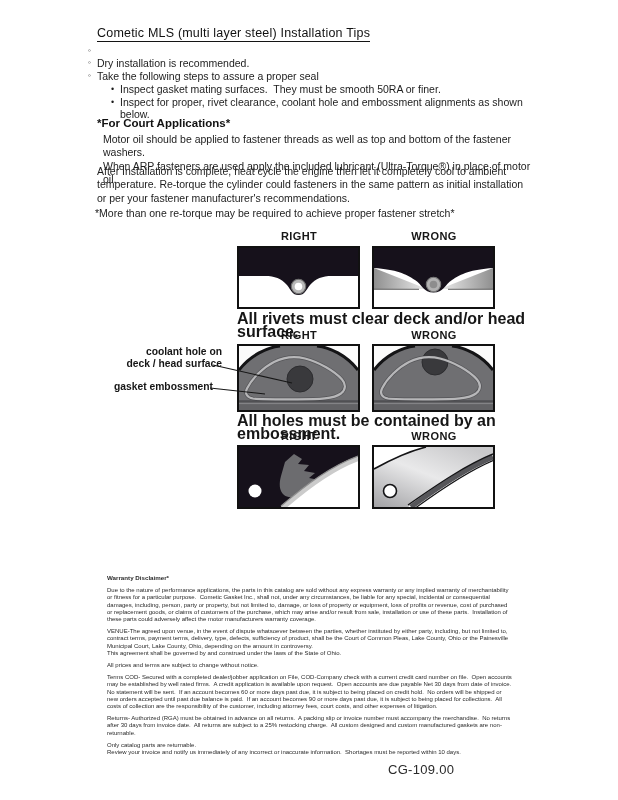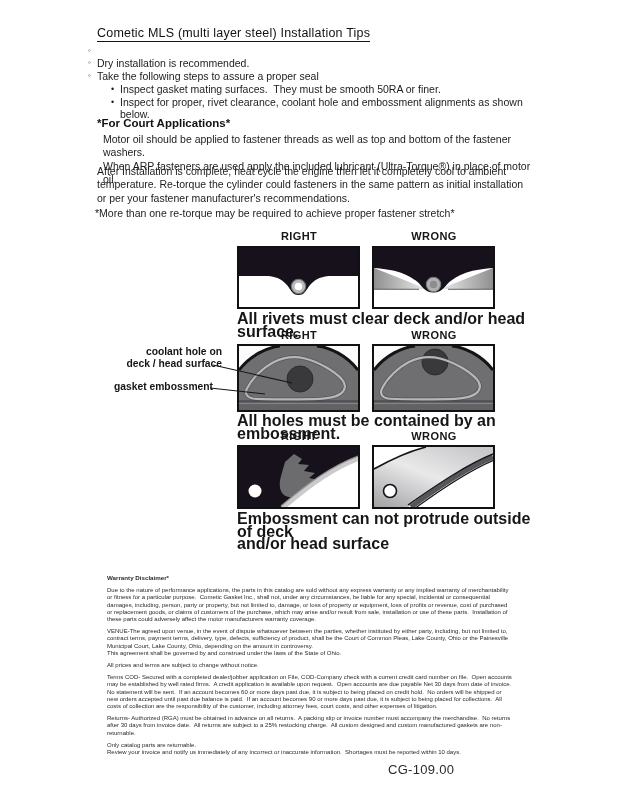--- a/index.html
+++ b/index.html
@@ -179,22 +179,20 @@
       </defs>
       <rect width="119" height="60" fill="#ffffff"></rect>
       <path d="M0,22 C18,12 36,4 52,0 H119 V8 C92,19 62,39 34,60 H0 Z" fill="url(#g3)"></path>
       <path d="M0,22 C18,12 36,4 52,0" stroke="#141416" stroke-width="1.6" fill="none"></path>
       <path d="M119,10 C92,21 64,40 37,60" stroke="#56565a" stroke-width="5" fill="none"></path>
       <path d="M119,7 C92,18 64,37 34,58" stroke="#141416" stroke-width="1.4" fill="none"></path>
       <path d="M119,13.5 C93,24.5 66,43 40,62" stroke="#141416" stroke-width="1.2" fill="none"></path>
       <circle cx="16" cy="44" r="6.5" fill="#ffffff" stroke="#141416" stroke-width="1.6"></circle>
     </svg>
   </div>
-  <div class="abs dcaption pre" style="left:237px;top:513px;width:300px;">Embossment can not protrude outside of deck
-and/or head surface</div>
 
   <div class="abs warranty" style="left:107px;top:574px;">
     <div class="whead">Warranty Disclaimer*</div>
     <p class="pre">Due to the nature of performance applications, the parts in this catalog are sold without any express warranty or any implied warranty of merchantability or fitness for a particular purpose.  Cometic Gasket Inc., shall not, under any circumstances, be liable for any special, incidental or consequential damages, including, person, party or property, but not limited to, damage, or loss of property or equipment, loss of profits or revenue, cost of purchased or replacement goods, or claims of customers of the purchase, which may arise and/or result from sale, installation or use of these parts.  Installation of these parts could adversely affect the motor manufacturers warranty coverage.</p>
     <p class="pre">VENUE-The agreed upon venue, in the event of dispute whatsoever between the parties, whether instituted by either party, including, but not limited to, contract terms, payment terms, delivery, type, defects, sufficiency of product, shall be the Court of Common Pleas, Lake County, Ohio or the Painesville Municipal Court, Lake County, Ohio, depending on the amount in controversy.
 This agreement shall be governed by and construed under the laws of the State of Ohio.</p>
     <p class="pre">All prices and terms are subject to change without notice.</p>
     <p class="pre">Terms COD- Secured with a completed dealer/jobber application on File, COD-Company check with a current credit card number on file.  Open accounts may be established by well rated firms.  A credit application is available upon request.  Open accounts are due payable Net 30 days from date of invoice.  No statement will be sent.  If an account becomes 60 or more days past due, it is subject to being placed on credit hold.  No orders will be shipped or new orders accepted until past due balance is paid.  If an account becomes 90 or more days past due, it is subject to being placed for collections.  All costs of collection are the responsibility of the customer, including attorney fees, court costs, and other expenses of litigation.</p>
     <p class="pre">Returns- Authorized (RGA) must be obtained in advance on all returns.  A packing slip or invoice number must accompany the merchandise.  No returns after 30 days from invoice date.  All returns are subject to a 25% restocking charge.  All custom designed and custom manufactured gaskets are non-returnable.</p>
     <p class="pre">Only catalog parts are returnable.

